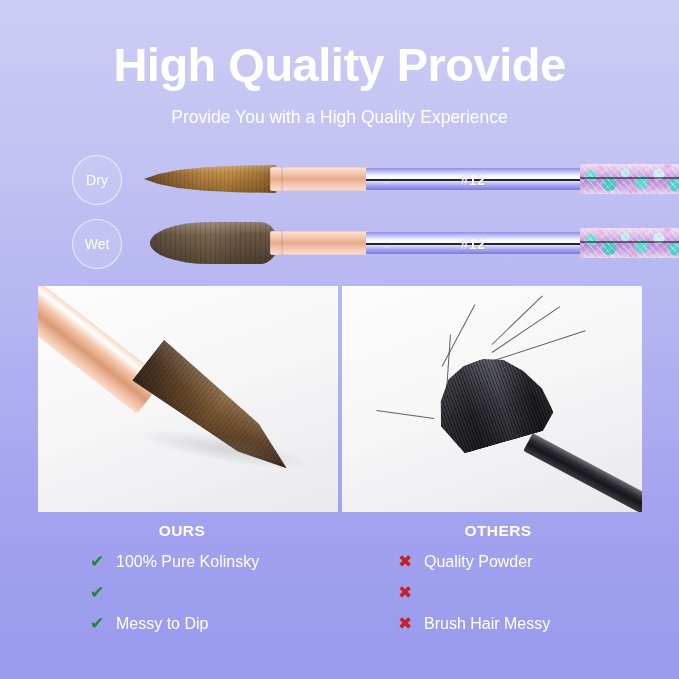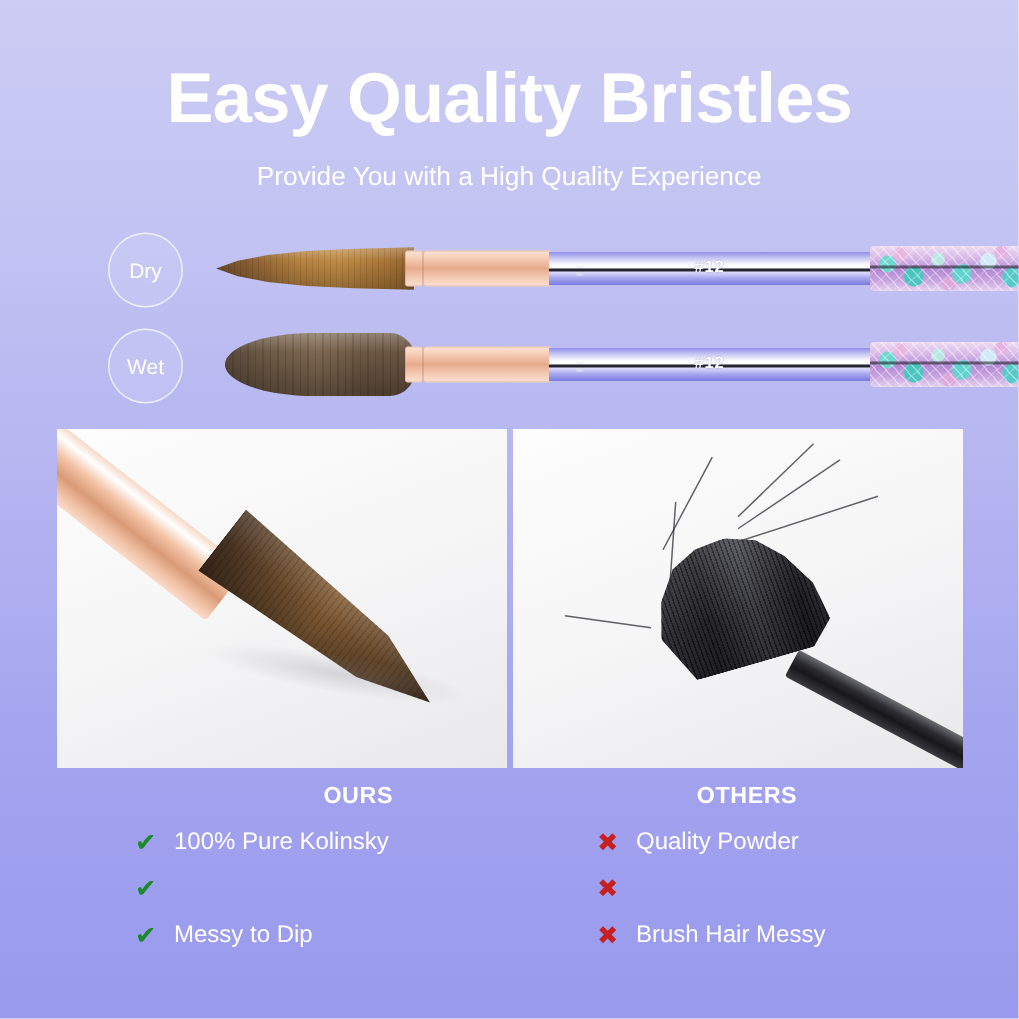--- a/index.html
+++ b/index.html
@@ -75,21 +75,21 @@
   .ferrule.a{left:126px;width:12px;}
   .ferrule.b{left:138px;width:86px;}
 
   
   .barrel{
     position:absolute;left:222px;top:24px;width:214px;height:22px;
     background:linear-gradient(180deg,#8f8fe8 0%,#b9b9f2 14%,#f2f2fc 34%,#ffffff 44%,#e6e6fa 58%,#a9a9ef 78%,#7a7ae0 100%);
   }
   .barrel .code{
     position:absolute;left:0;right:0;top:4px;text-align:center;
-    font-size:11px;color:#ffffff;letter-spacing:.5px;font-weight:bold;
+    font-size:14px;color:#ffffff;letter-spacing:.5px;font-weight:bold;
     text-shadow:0 0 1px rgba(60,60,140,.6);
   }
   .barrel .seam{
     position:absolute;left:0;right:0;top:11px;height:2.4px;background:#14141e;opacity:.92;
   }
   .barrel .nub{
     position:absolute;left:18px;top:8px;width:5px;height:8px;border-radius:1px;
     background:linear-gradient(180deg,#ffffff,#cfcfef);
   }
 
@@ -188,21 +188,21 @@
   .mb-stray.s3{left:100px;top:80px;width:70px;transform:rotate(-62deg);}
   .mb-stray.s4{left:104px;top:112px;width:64px;transform:rotate(-86deg);}
   .mb-stray.s5{left:150px;top:58px;width:70px;transform:rotate(-44deg);}
   .mb-stray.s6{left:92px;top:132px;width:58px;transform:rotate(188deg);}
 
   
   .col-head{
     position:absolute;top:522px;font-size:15.5px;font-weight:bold;color:#ffffff;
     letter-spacing:.4px;text-align:center;width:160px;
   }
-  .col-head.ours{left:102px;text-align:right;}
+  .col-head.ours{left:102px;}
   .col-head.others{left:418px;}
 
   .cmp-list{position:absolute;top:546px;width:300px;}
   .cmp-list.ours{left:90px;}
   .cmp-list.others{left:398px;}
 
   .cmp-item{
     display:flex;align-items:center;height:31px;
     font-size:16px;color:#ffffff;
   }
@@ -210,21 +210,21 @@
     width:26px;flex:0 0 26px;font-size:17px;font-weight:bold;line-height:1;
   }
   .mark.ok{color:#1b8a2a;}
   .mark.no{color:#c62020;}
 </style>
 </head>
 <body>
 
 <div id="stage">
 
-  <div class="title">Easy Quality Bristles</div>
+  <div class="title">High Quality Provide</div>
   <div class="subtitle">Provide You with a High Quality Experience</div>
 
   <div class="brush-row dry">
     <div class="badge">
       <span>Dry</span>
     </div>
     <div class="brush">
       <div class="tip-dry">
         <div class="strands"></div>
       </div>

